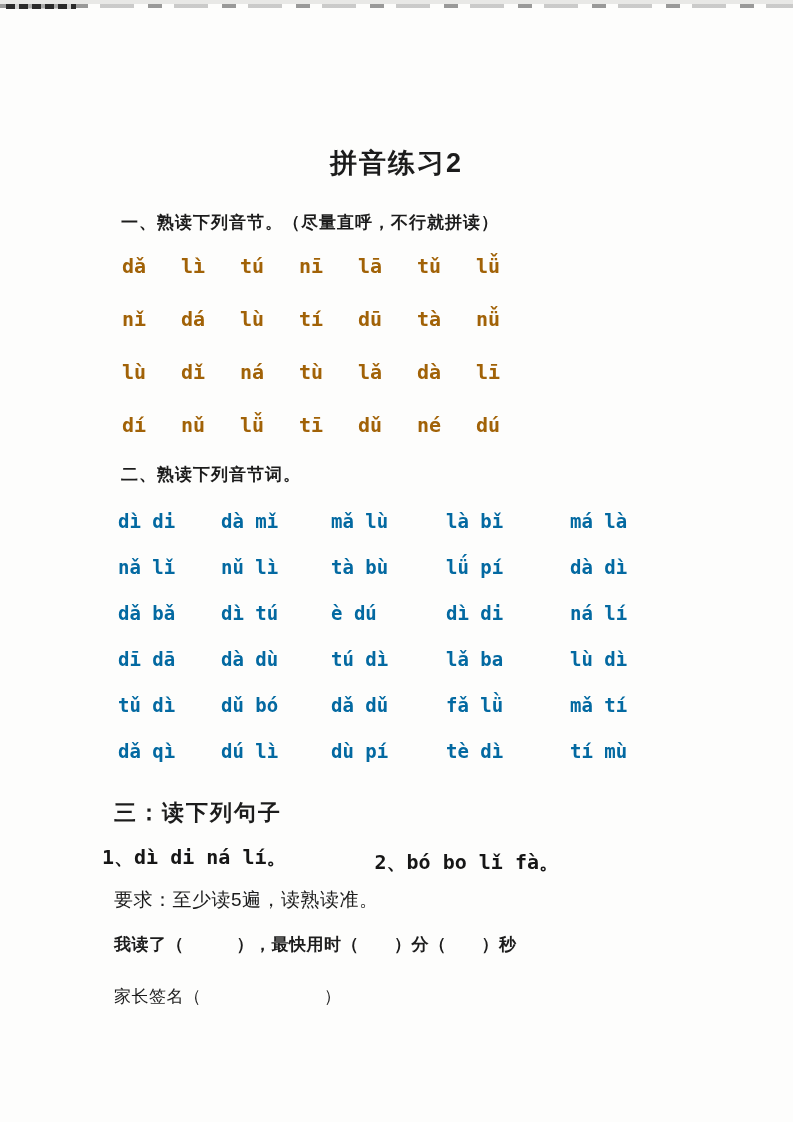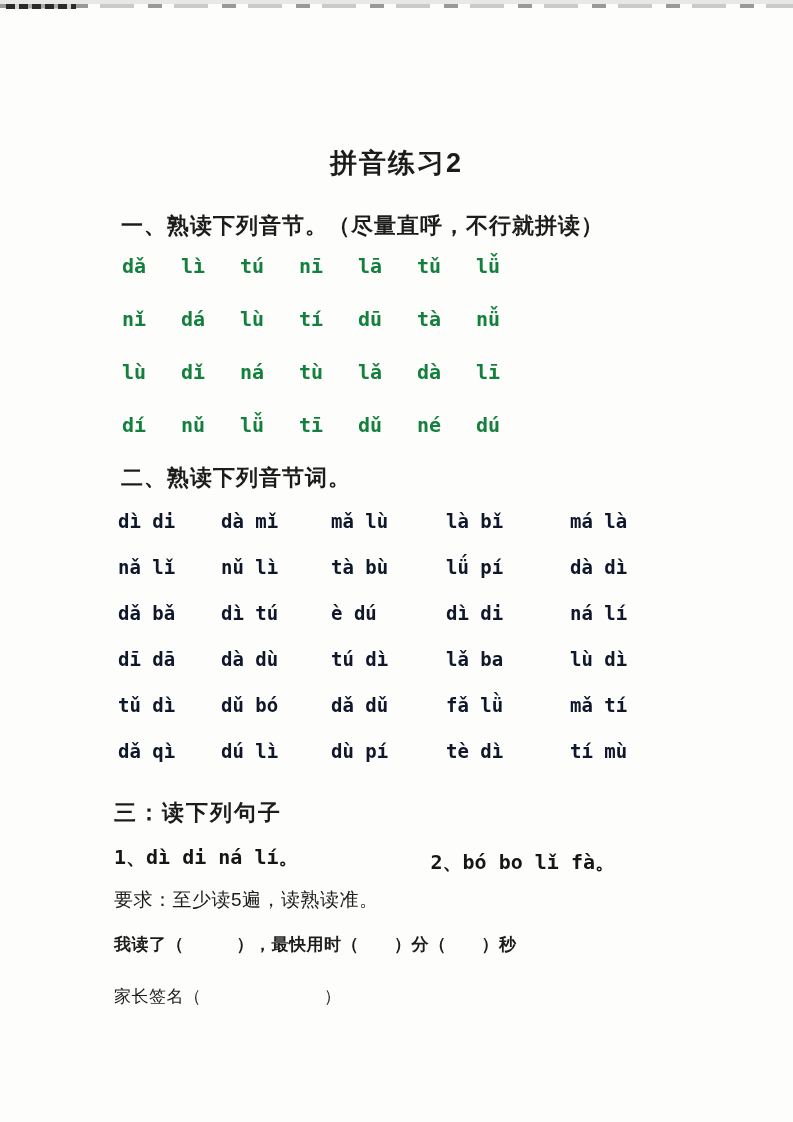--- a/index.html
+++ b/index.html
@@ -25,48 +25,47 @@
     background:repeating-linear-gradient(90deg,#2a2a2a 0 9px, rgba(42,42,42,.2) 9px 13px);
   }
   .title{
     position:absolute;top:141px;left:0;width:100%;
     text-align:center;
     font-size:27px;font-weight:bold;
     letter-spacing:2px;
   }
   .sec-heading{
     position:absolute;left:121px;
-    font-size:22px;font-weight:bold;letter-spacing:1px;
+    font-size:17px;font-weight:bold;letter-spacing:1px;
   }
   .pinyin{font-family:"DejaVu Sans Mono","Liberation Mono",monospace;}
   .s1-rows{position:absolute;top:250px;left:122px;width:420px;}
   .s1-row{display:flex;height:53px;align-items:flex-start;}
   .s1-row .syl{
     width:59px;flex:0 0 auto;
-    font-size:20px;font-weight:bold;color:#15803d;
+    font-size:20px;font-weight:bold;color:#a16207;
   }
   .s2-grid{position:absolute;top:506px;left:118px;width:600px;}
   .s2-row{display:flex;height:46px;}
   .s2-row .word{
     flex:0 0 auto;
-    font-size:19px;font-weight:bold;color:#0f172a;
+    font-size:19px;font-weight:bold;color:#0369a1;
     white-space:pre;
   }
   .s2-row .word:nth-child(1){width:103px;}
   .s2-row .word:nth-child(2){width:110px;}
   .s2-row .word:nth-child(3){width:115px;}
   .s2-row .word:nth-child(4){width:124px;}
   .s3-heading{
     position:absolute;left:114px;top:794px;
     font-size:22px;font-weight:bold;letter-spacing:2px;
   }
   .sentences{
-    position:absolute;left:114px;top:840px;width:620px;
+    position:absolute;left:102px;top:840px;width:620px;
     display:flex;
-    gap:44px;
   }
   .sentence{
     font-size:20px;font-weight:bold;color:#161616;white-space:pre;
   }
   .sentence + .sentence{margin-left:88px;margin-top:5px;}
   .requirement{
     position:absolute;left:114px;top:883px;
     font-size:19px;font-weight:normal;letter-spacing:.5px;
   }
   .fill-line{

